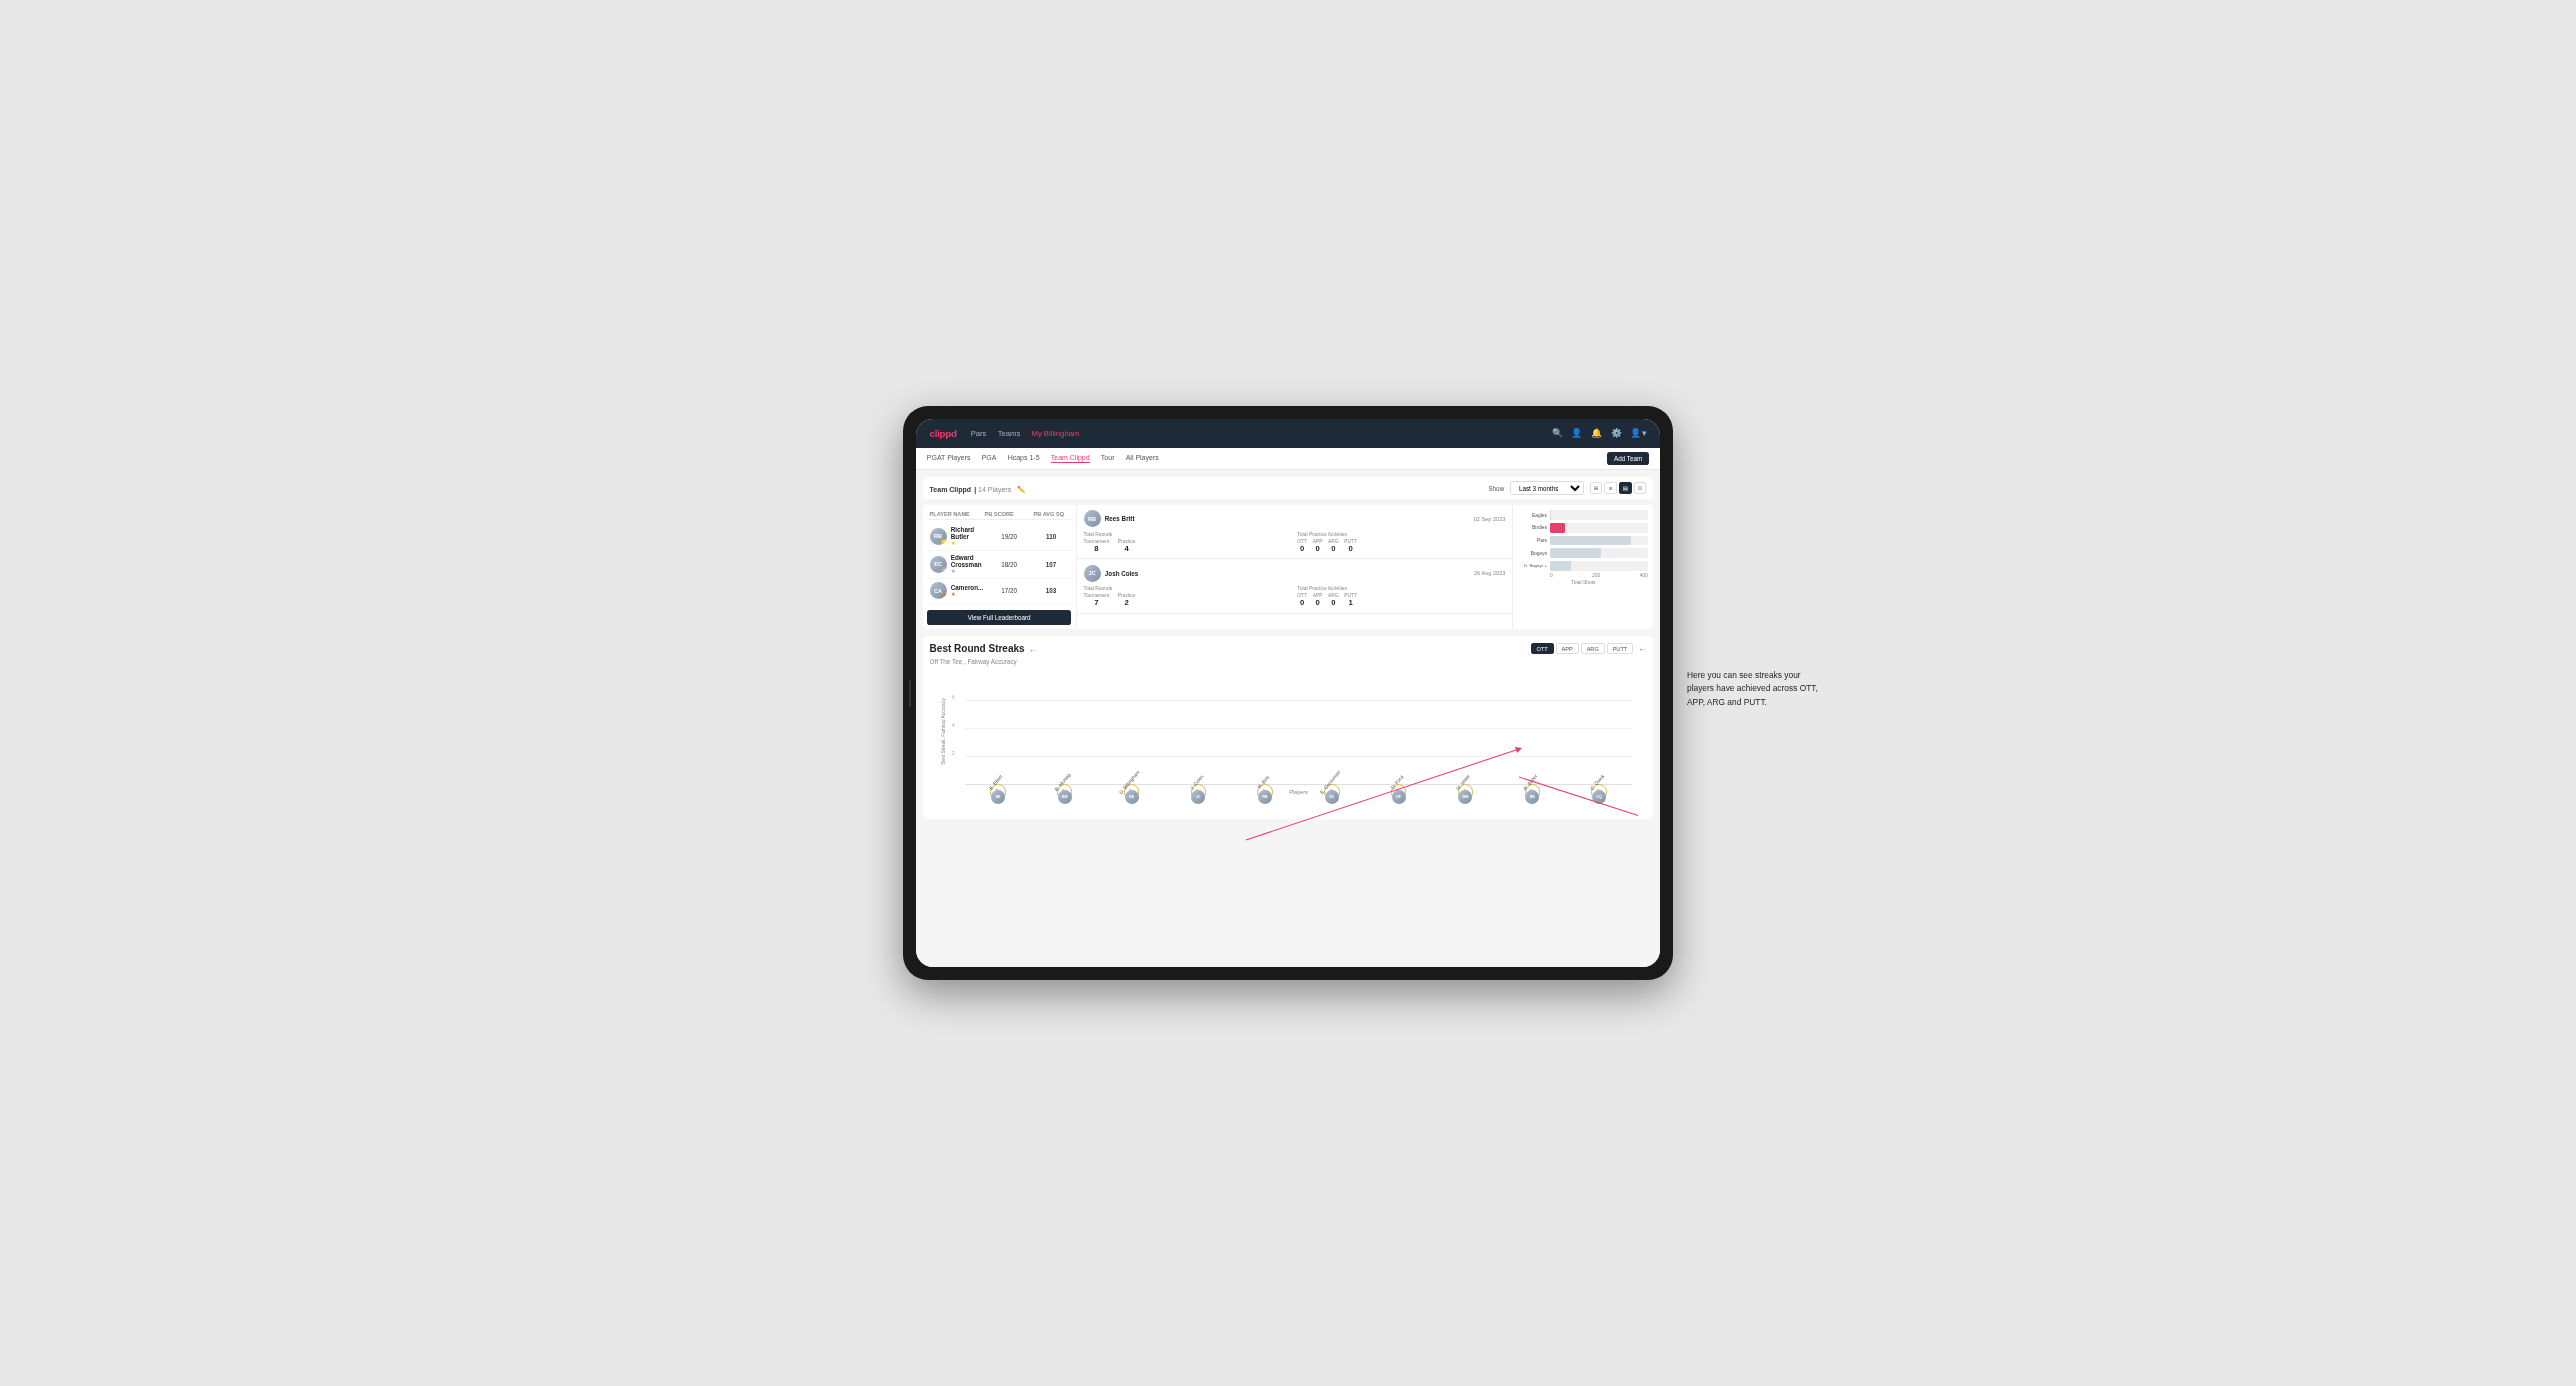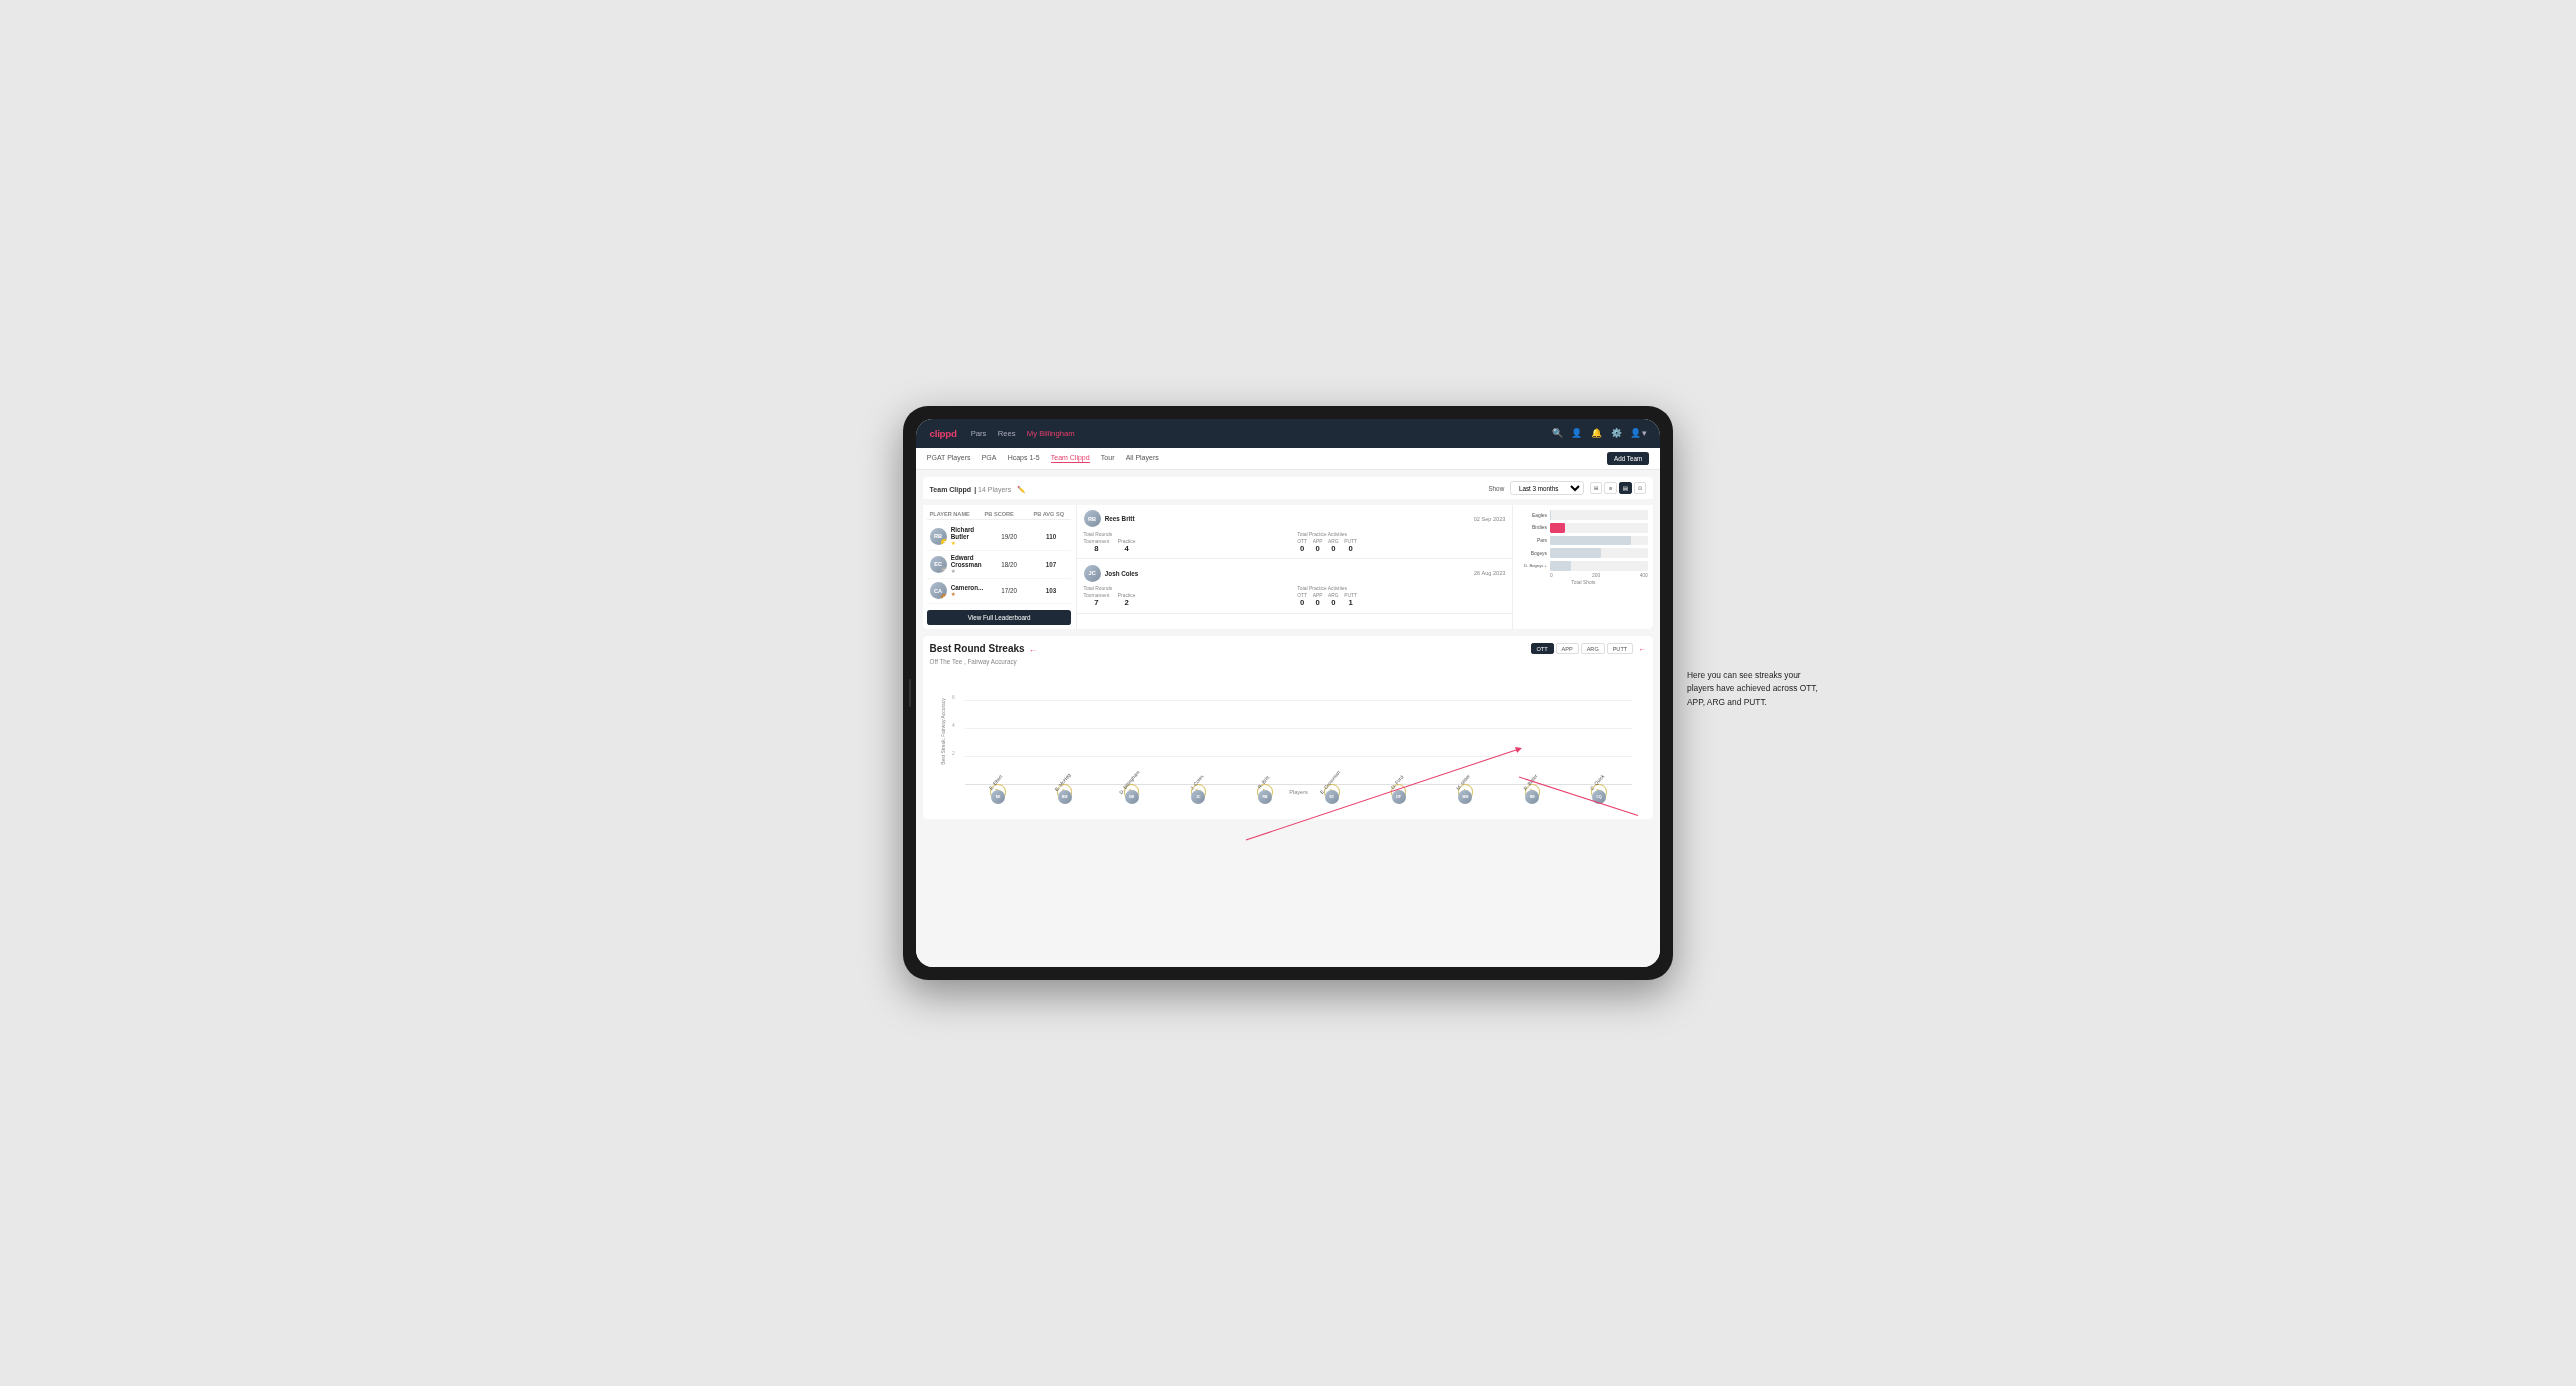--- a/index.html
+++ b/index.html
@@ -429,21 +429,21 @@
 
 <div style="position: relative; display: inline-block;">
   <div class="tablet-outer">
     <div class="side-btn"></div>
     <div class="tablet-inner">
 
       <nav class="navbar">
         <span class="logo">clippd</span>
         <div class="nav-links">
           <span class="nav-link">Pars</span>
-          <span class="nav-link">Rees</span>
+          <span class="nav-link">Teams</span>
           <span class="nav-link active">My Billingham</span>
         </div>
         <div class="nav-icons">
           <span class="nav-icon">🔍</span>
           <span class="nav-icon">👤</span>
           <span class="nav-icon">🔔</span>
           <span class="nav-icon">⚙️</span>
           <span class="nav-icon">👤▾</span>
         </div>
       </nav>

